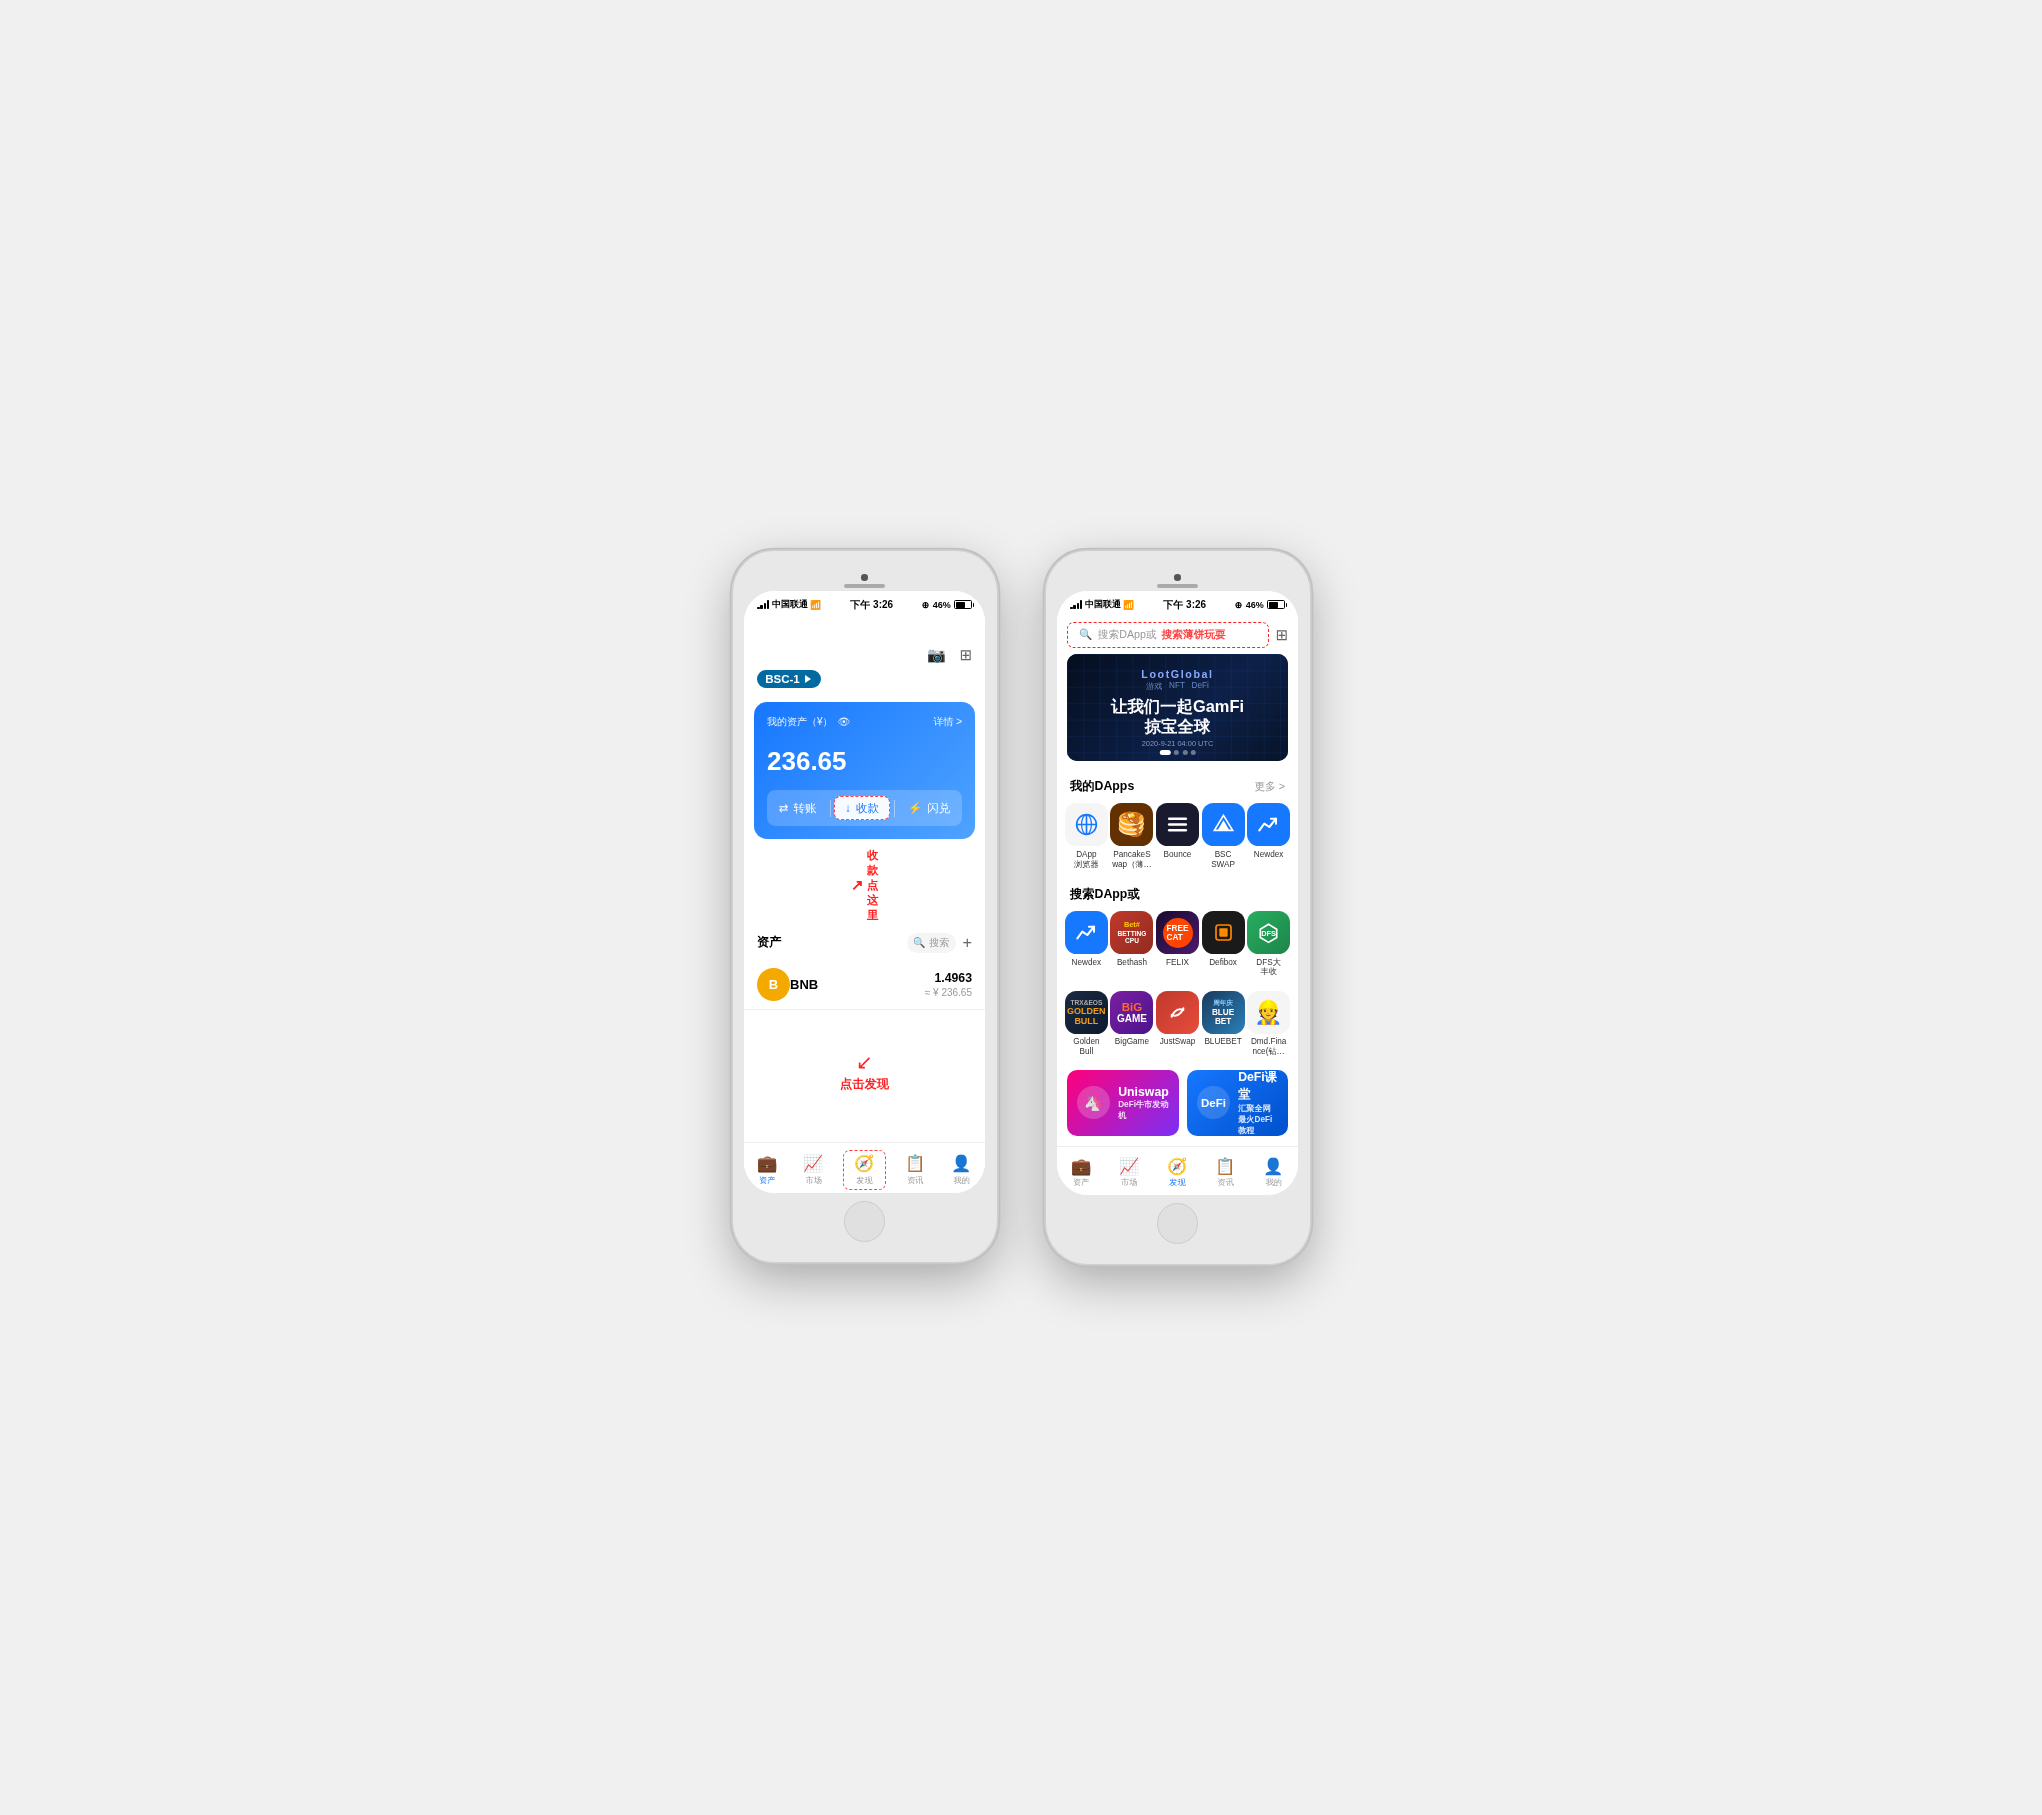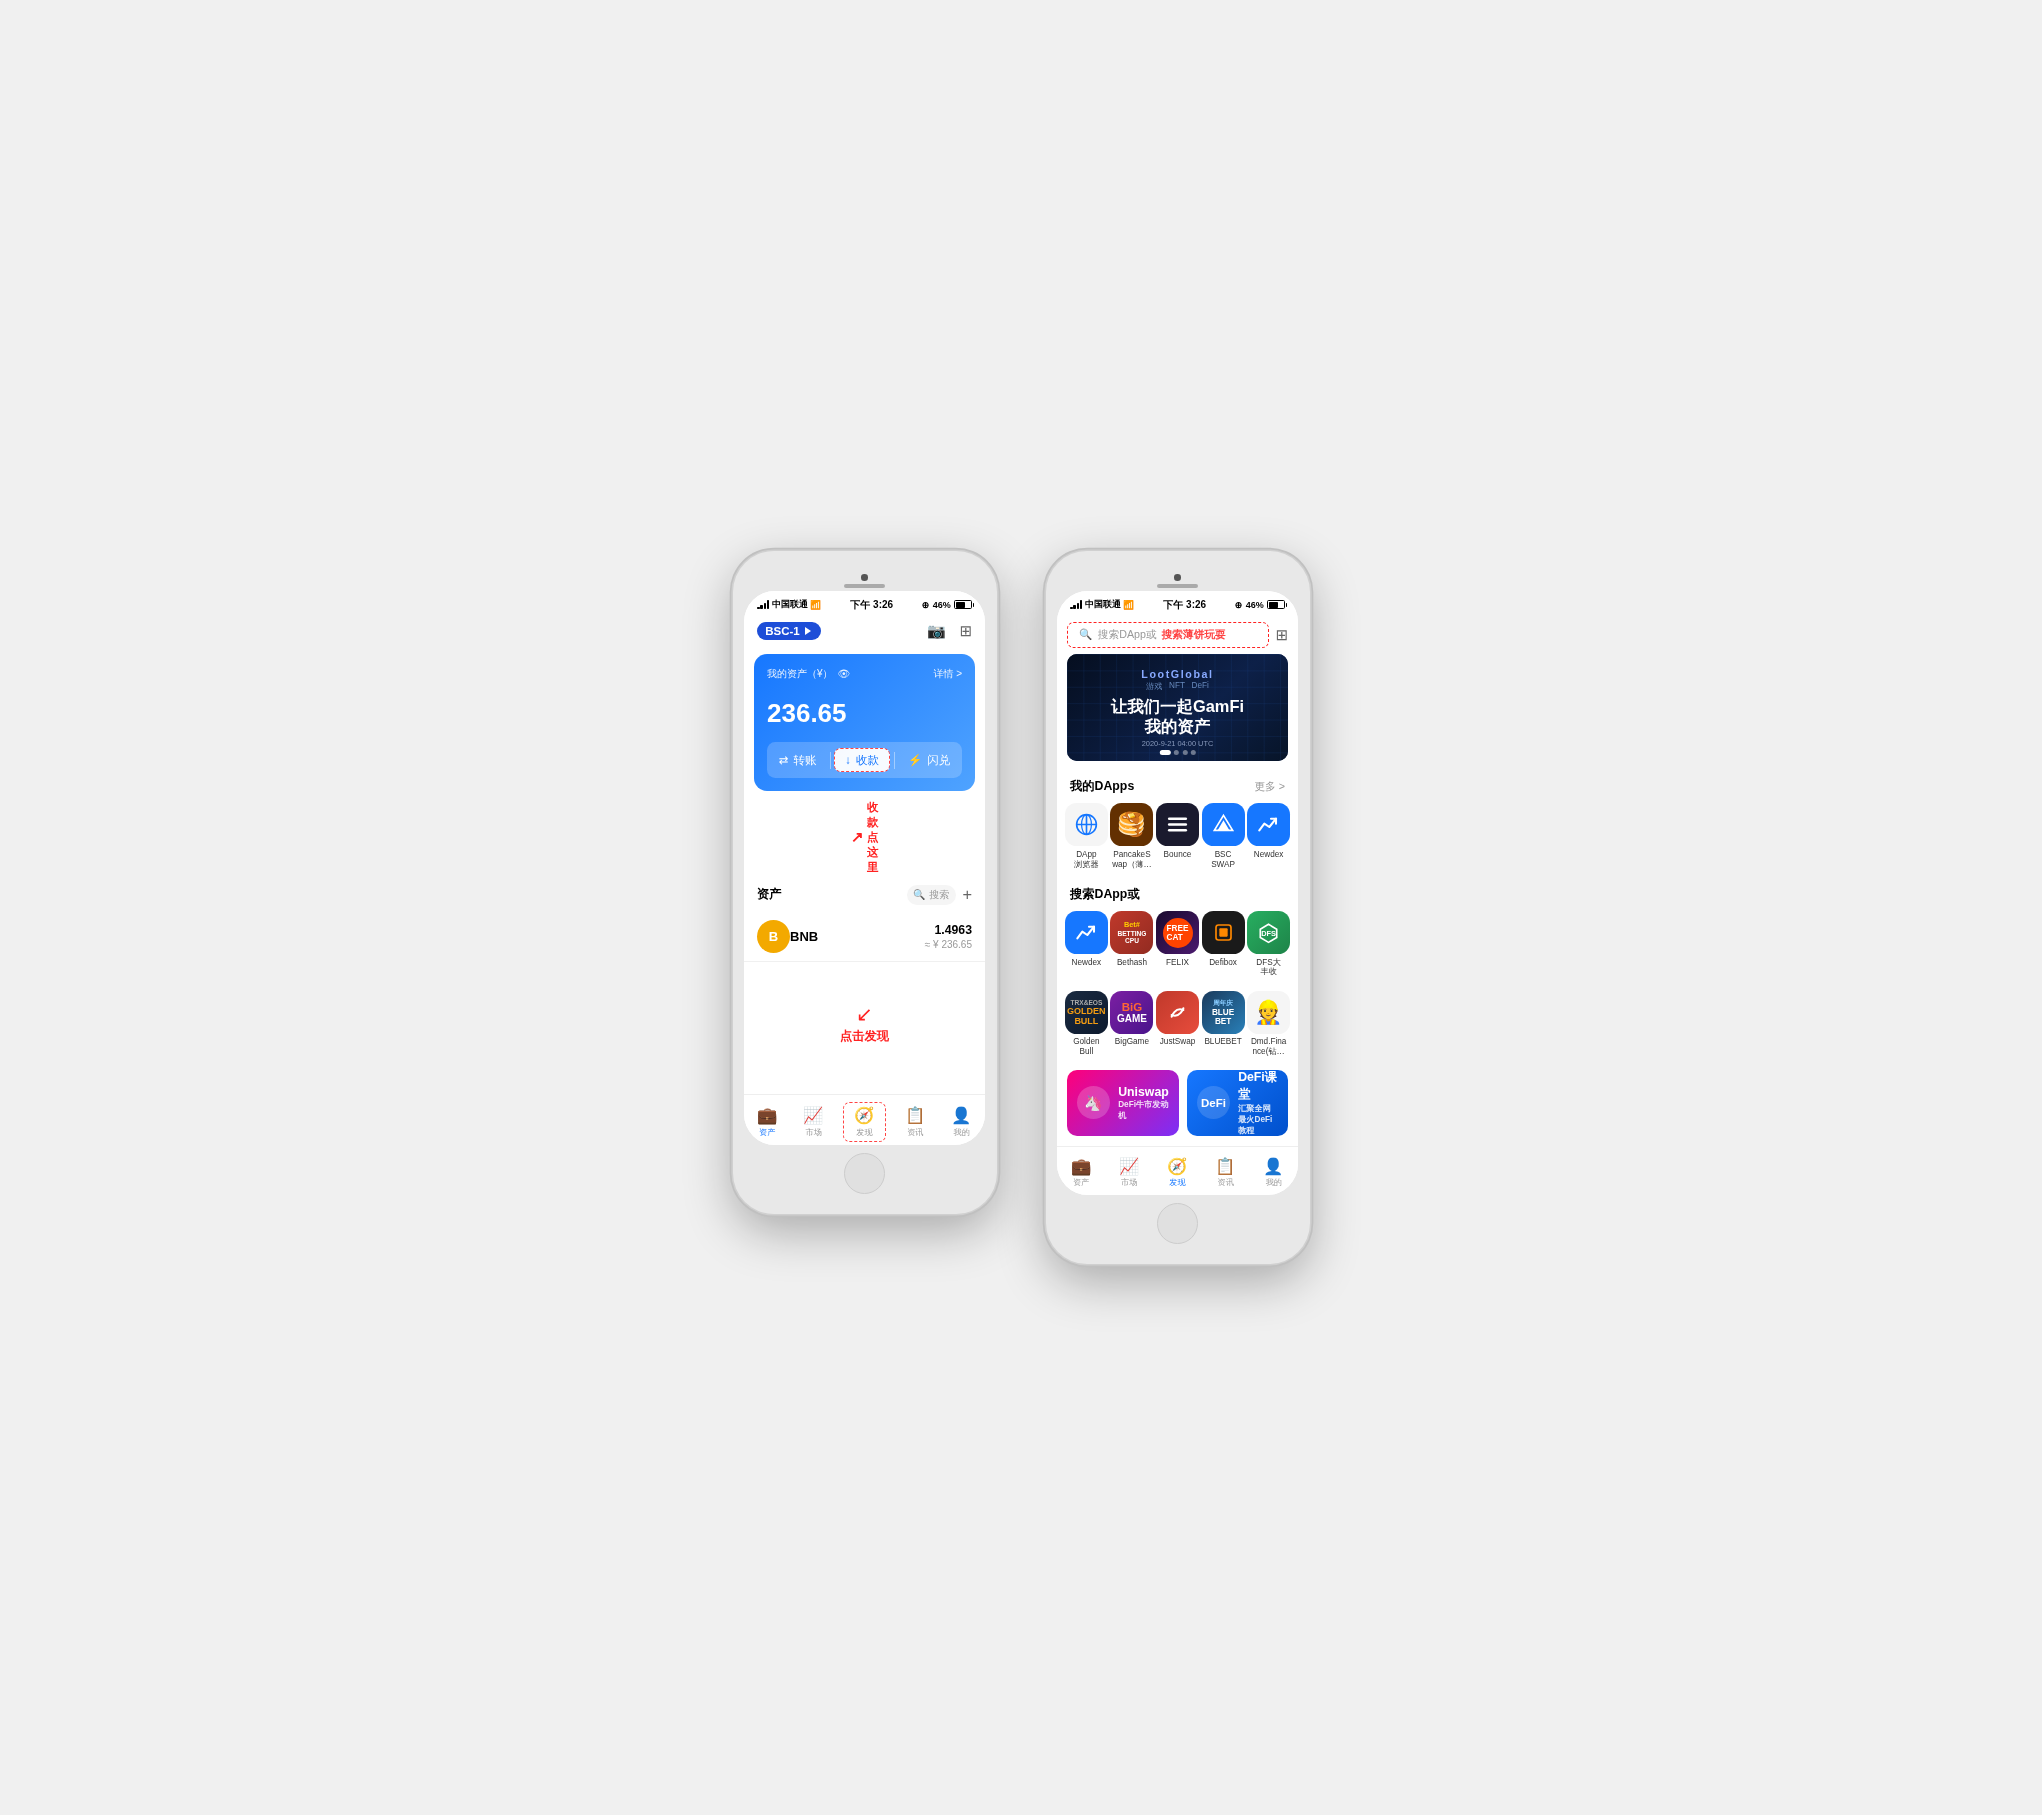--- a/index.html
+++ b/index.html
@@ -93,29 +93,30 @@
     }
 
     .bsc-header {
       display: flex;
       justify-content: space-between;
       align-items: center;
       padding: 6.6px 13px;
       background: #fff;
     }
     .bsc-badge {
-      background: #1d4ed8;
+      background: #0369a1;
       color: #fff;
       border-radius: 13px;
       padding: 3.3px 10px 3.3px 8.2px;
       font-size: 11.5px;
       font-weight: 600;
       display: flex;
       align-items: center;
       gap: 5px;
+      margin-top: 48px;
     }
     .bsc-badge-arrow {
       width: 0; height: 0;
       border-top: 4.1px solid transparent;
       border-bottom: 4.1px solid transparent;
       border-left: 6.6px solid #fff;
     }
     .header-icons { display: flex; gap: 13px; }
     .header-icon { font-size: 15px; color: #666; }
 
@@ -573,21 +574,21 @@
         <div class="loot-grid-overlay"></div>
         <div class="loot-content">
           <div class="loot-logo-text">LootGlobal</div>
           <div class="loot-tags">
             <span>游戏</span>
             <span>NFT</span>
             <span>DeFi</span>
           </div>
           <div class="loot-main">
             <div>让我们一起GamFi</div>
-            <div>我的资产</div>
+            <div>掠宝全球</div>
           </div>
           <div class="loot-date">2020-9-21  04:00 UTC</div>
         </div>
         <div class="banner-dots" style="position:absolute;bottom:6.6px;left:50%;transform:translateX(-50%);">
           <div class="dot active"></div>
           <div class="dot"></div>
           <div class="dot"></div>
           <div class="dot"></div>
         </div>
       </div>

